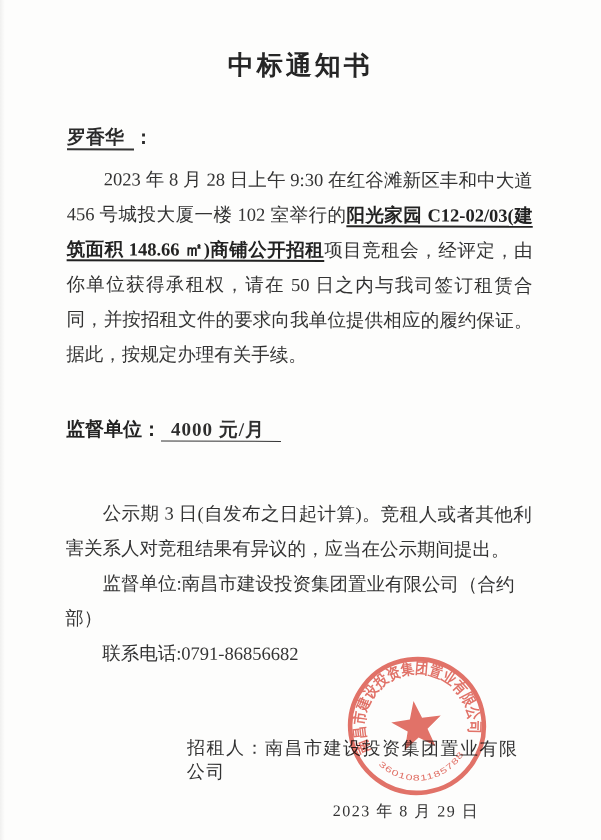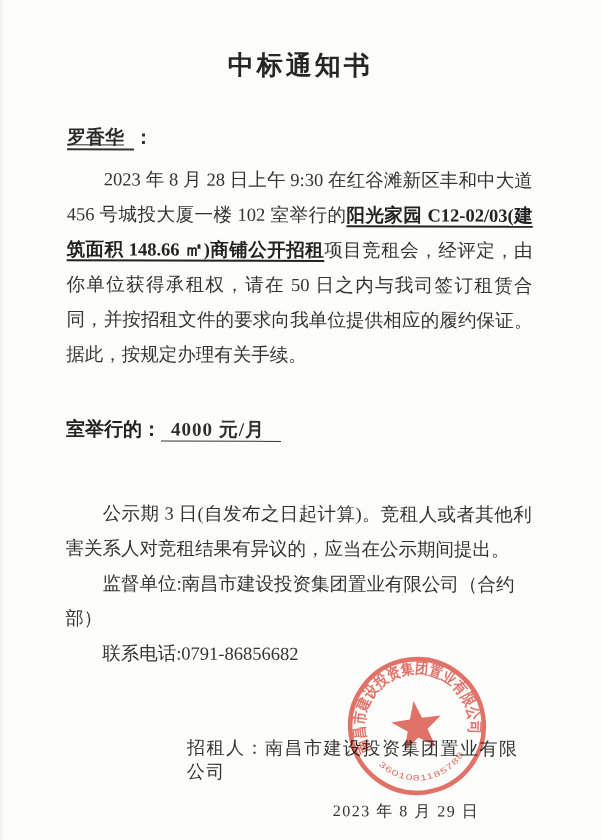--- a/index.html
+++ b/index.html
@@ -35,21 +35,20 @@
   .addressee {
     margin-top: 42px;
     font-size: 19px;
     font-weight: 700;
     color: #2b2b2b;
   }
   .addr-name {
     border-bottom: 2px solid #333;
     padding-right: 10px;
     padding-bottom: 1px;
-    text-decoration: underline;
   }
   .para {
     margin: 0;
     font-size: 18.5px;
     line-height: 35px;
     text-align: justify;
     text-justify: inter-ideograph;
     text-indent: 2em;
     color: #333;
   }
@@ -112,21 +111,21 @@
 
     <div class="addressee">
       <span class="addr-name">罗香华</span><span>：</span>
     </div>
 
     <p class="para para1">
       <span>2023 年 8 月 28 日上午 9:30 在红谷滩新区丰和中大道 456 号城投大厦一楼 102 室举行的</span><span class="bold-underline">阳光家园 C12-02/03(建筑面积 148.66 ㎡)商铺公开招租</span><span>项目竞租会，经评定，由你单位获得承租权，请在 50 日之内与我司签订租赁合同，并按招租文件的要求向我单位提供相应的履约保证。据此，按规定办理有关手续。</span>
     </p>
 
     <div class="result-line">
-      <span class="result-label">室举行的：</span><span class="result-value">4000 元/月</span>
+      <span class="result-label">监督单位：</span><span class="result-value">4000 元/月</span>
     </div>
 
     <p class="para para2">公示期 3 日(自发布之日起计算)。竞租人或者其他利害关系人对竞租结果有异议的，应当在公示期间提出。</p>
 
     <div class="info-line">监督单位:南昌市建设投资集团置业有限公司（合约部）</div>
     <div class="info-line">联系电话:0791-86856682</div>
 
     <div class="signature">
       <div class="sig-line">
         <span>招租人：</span><span>南昌市建设投资集团置业有限公司</span>

